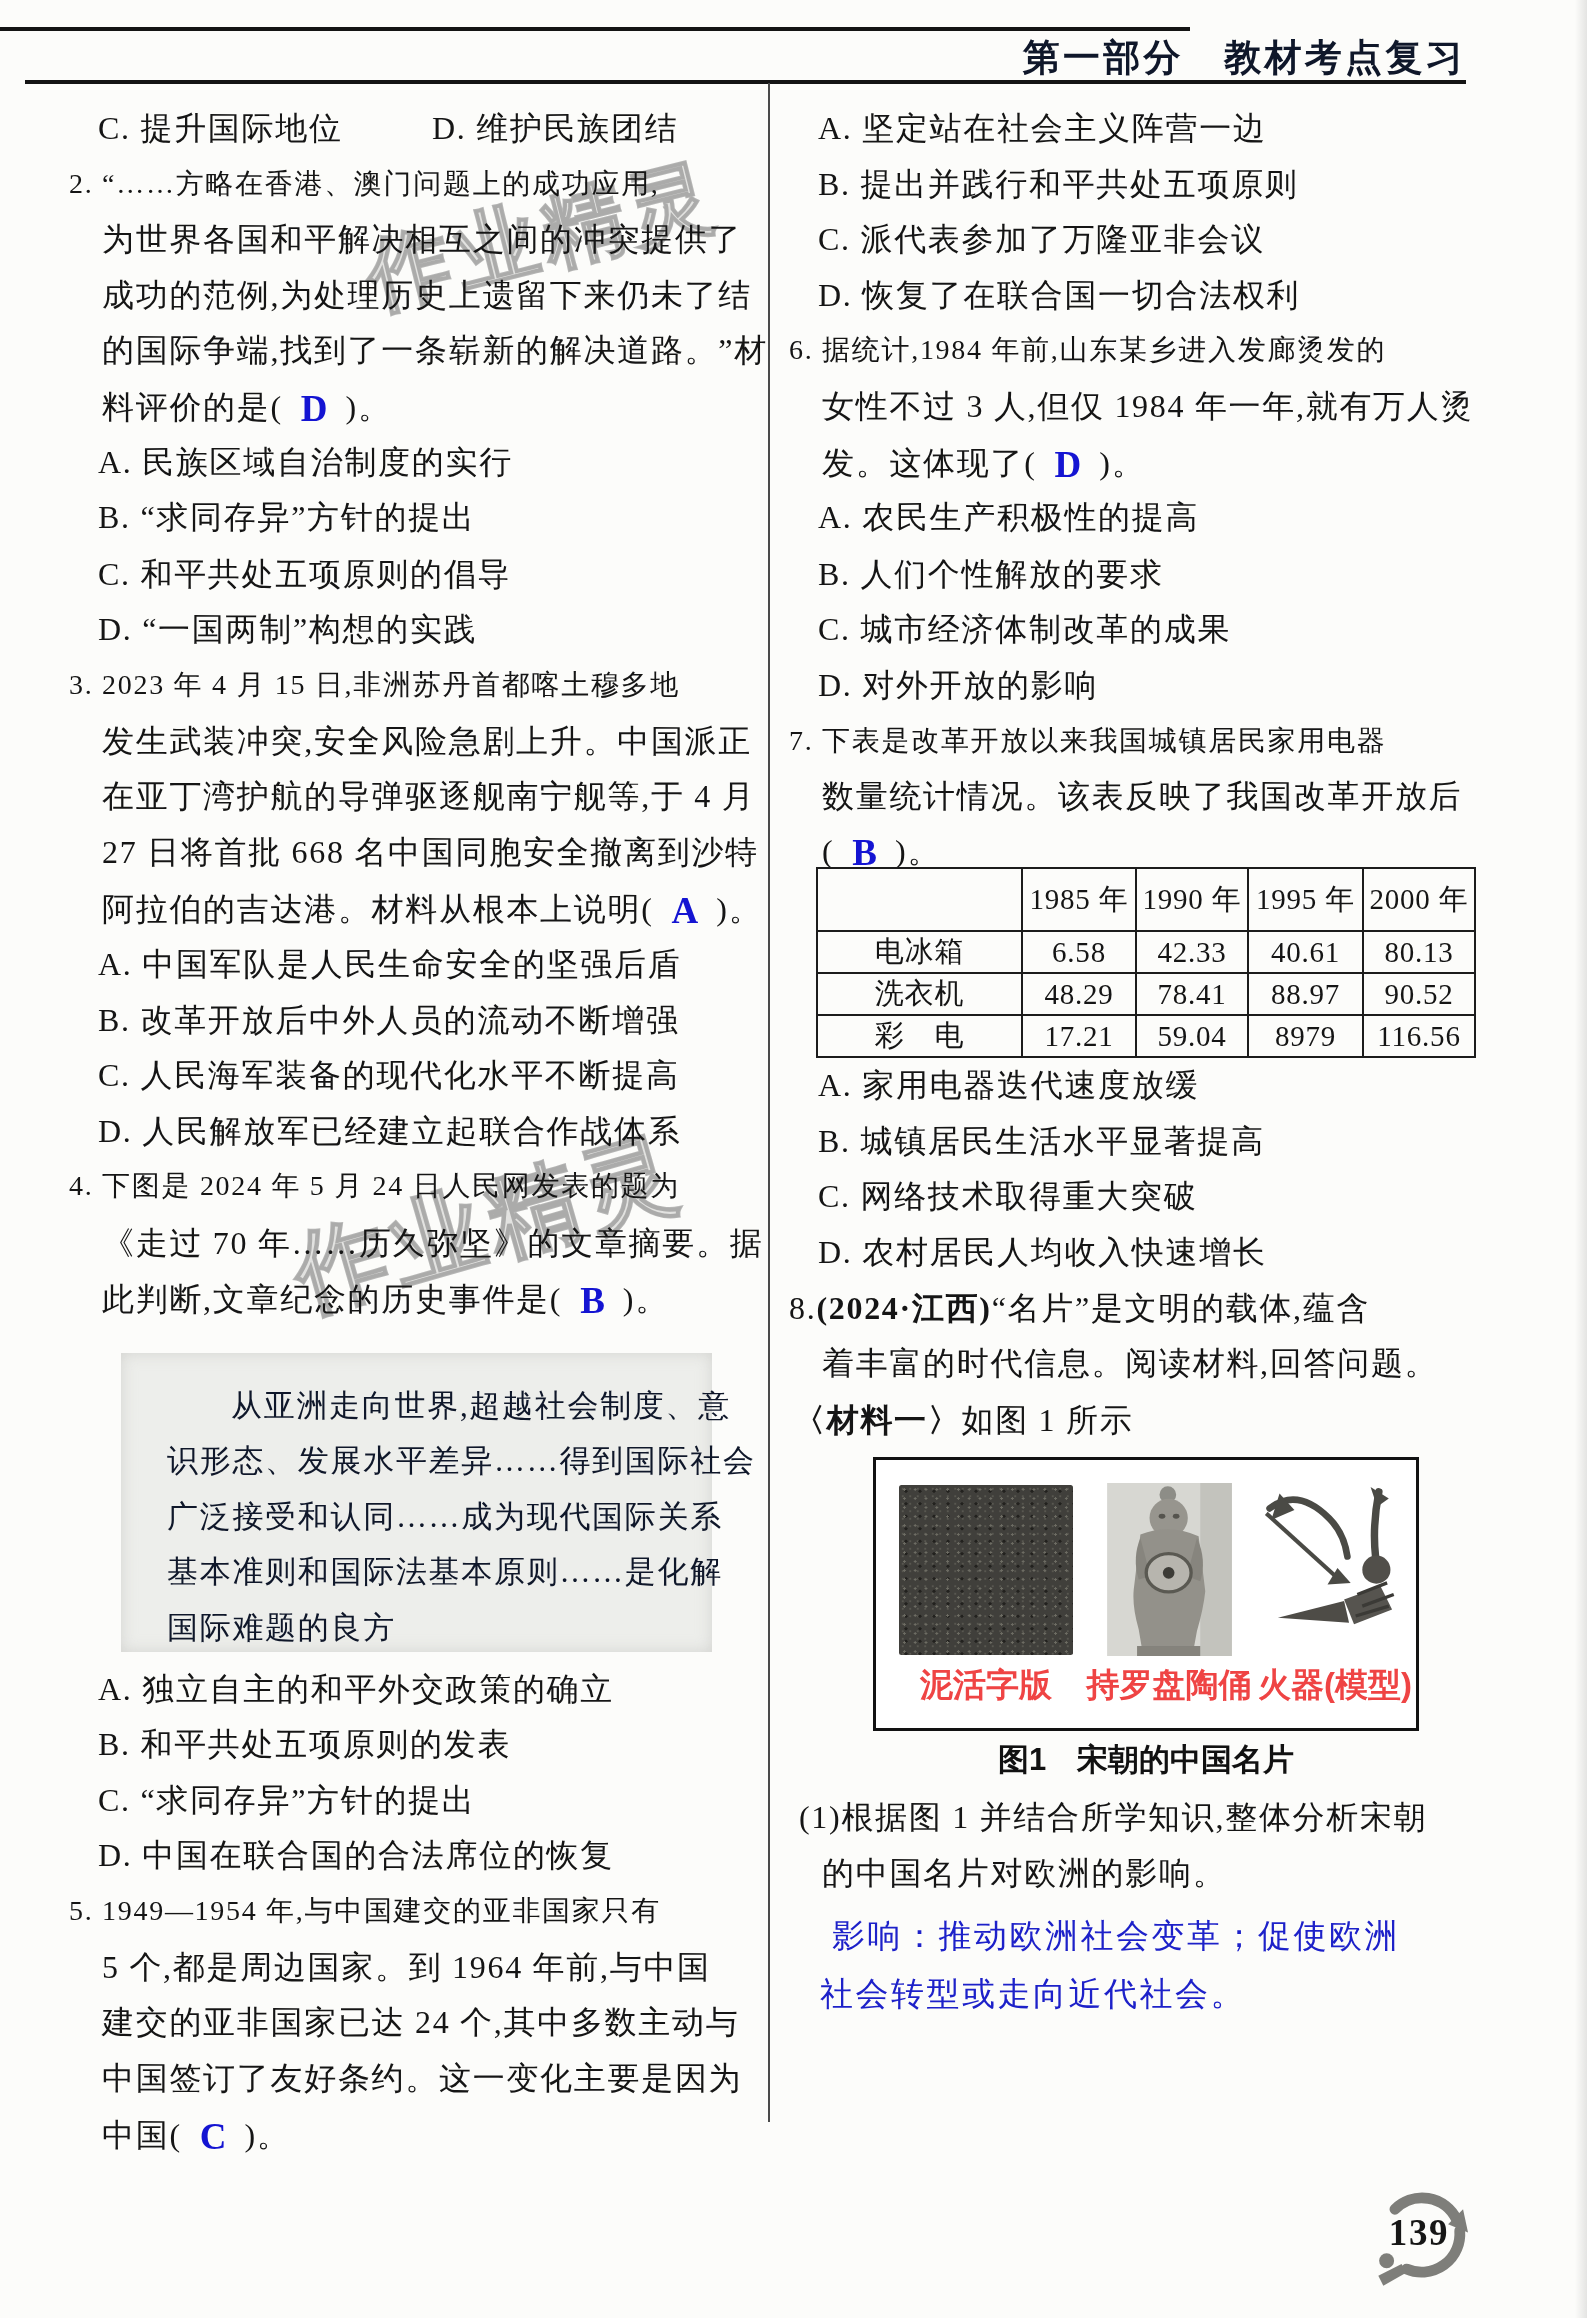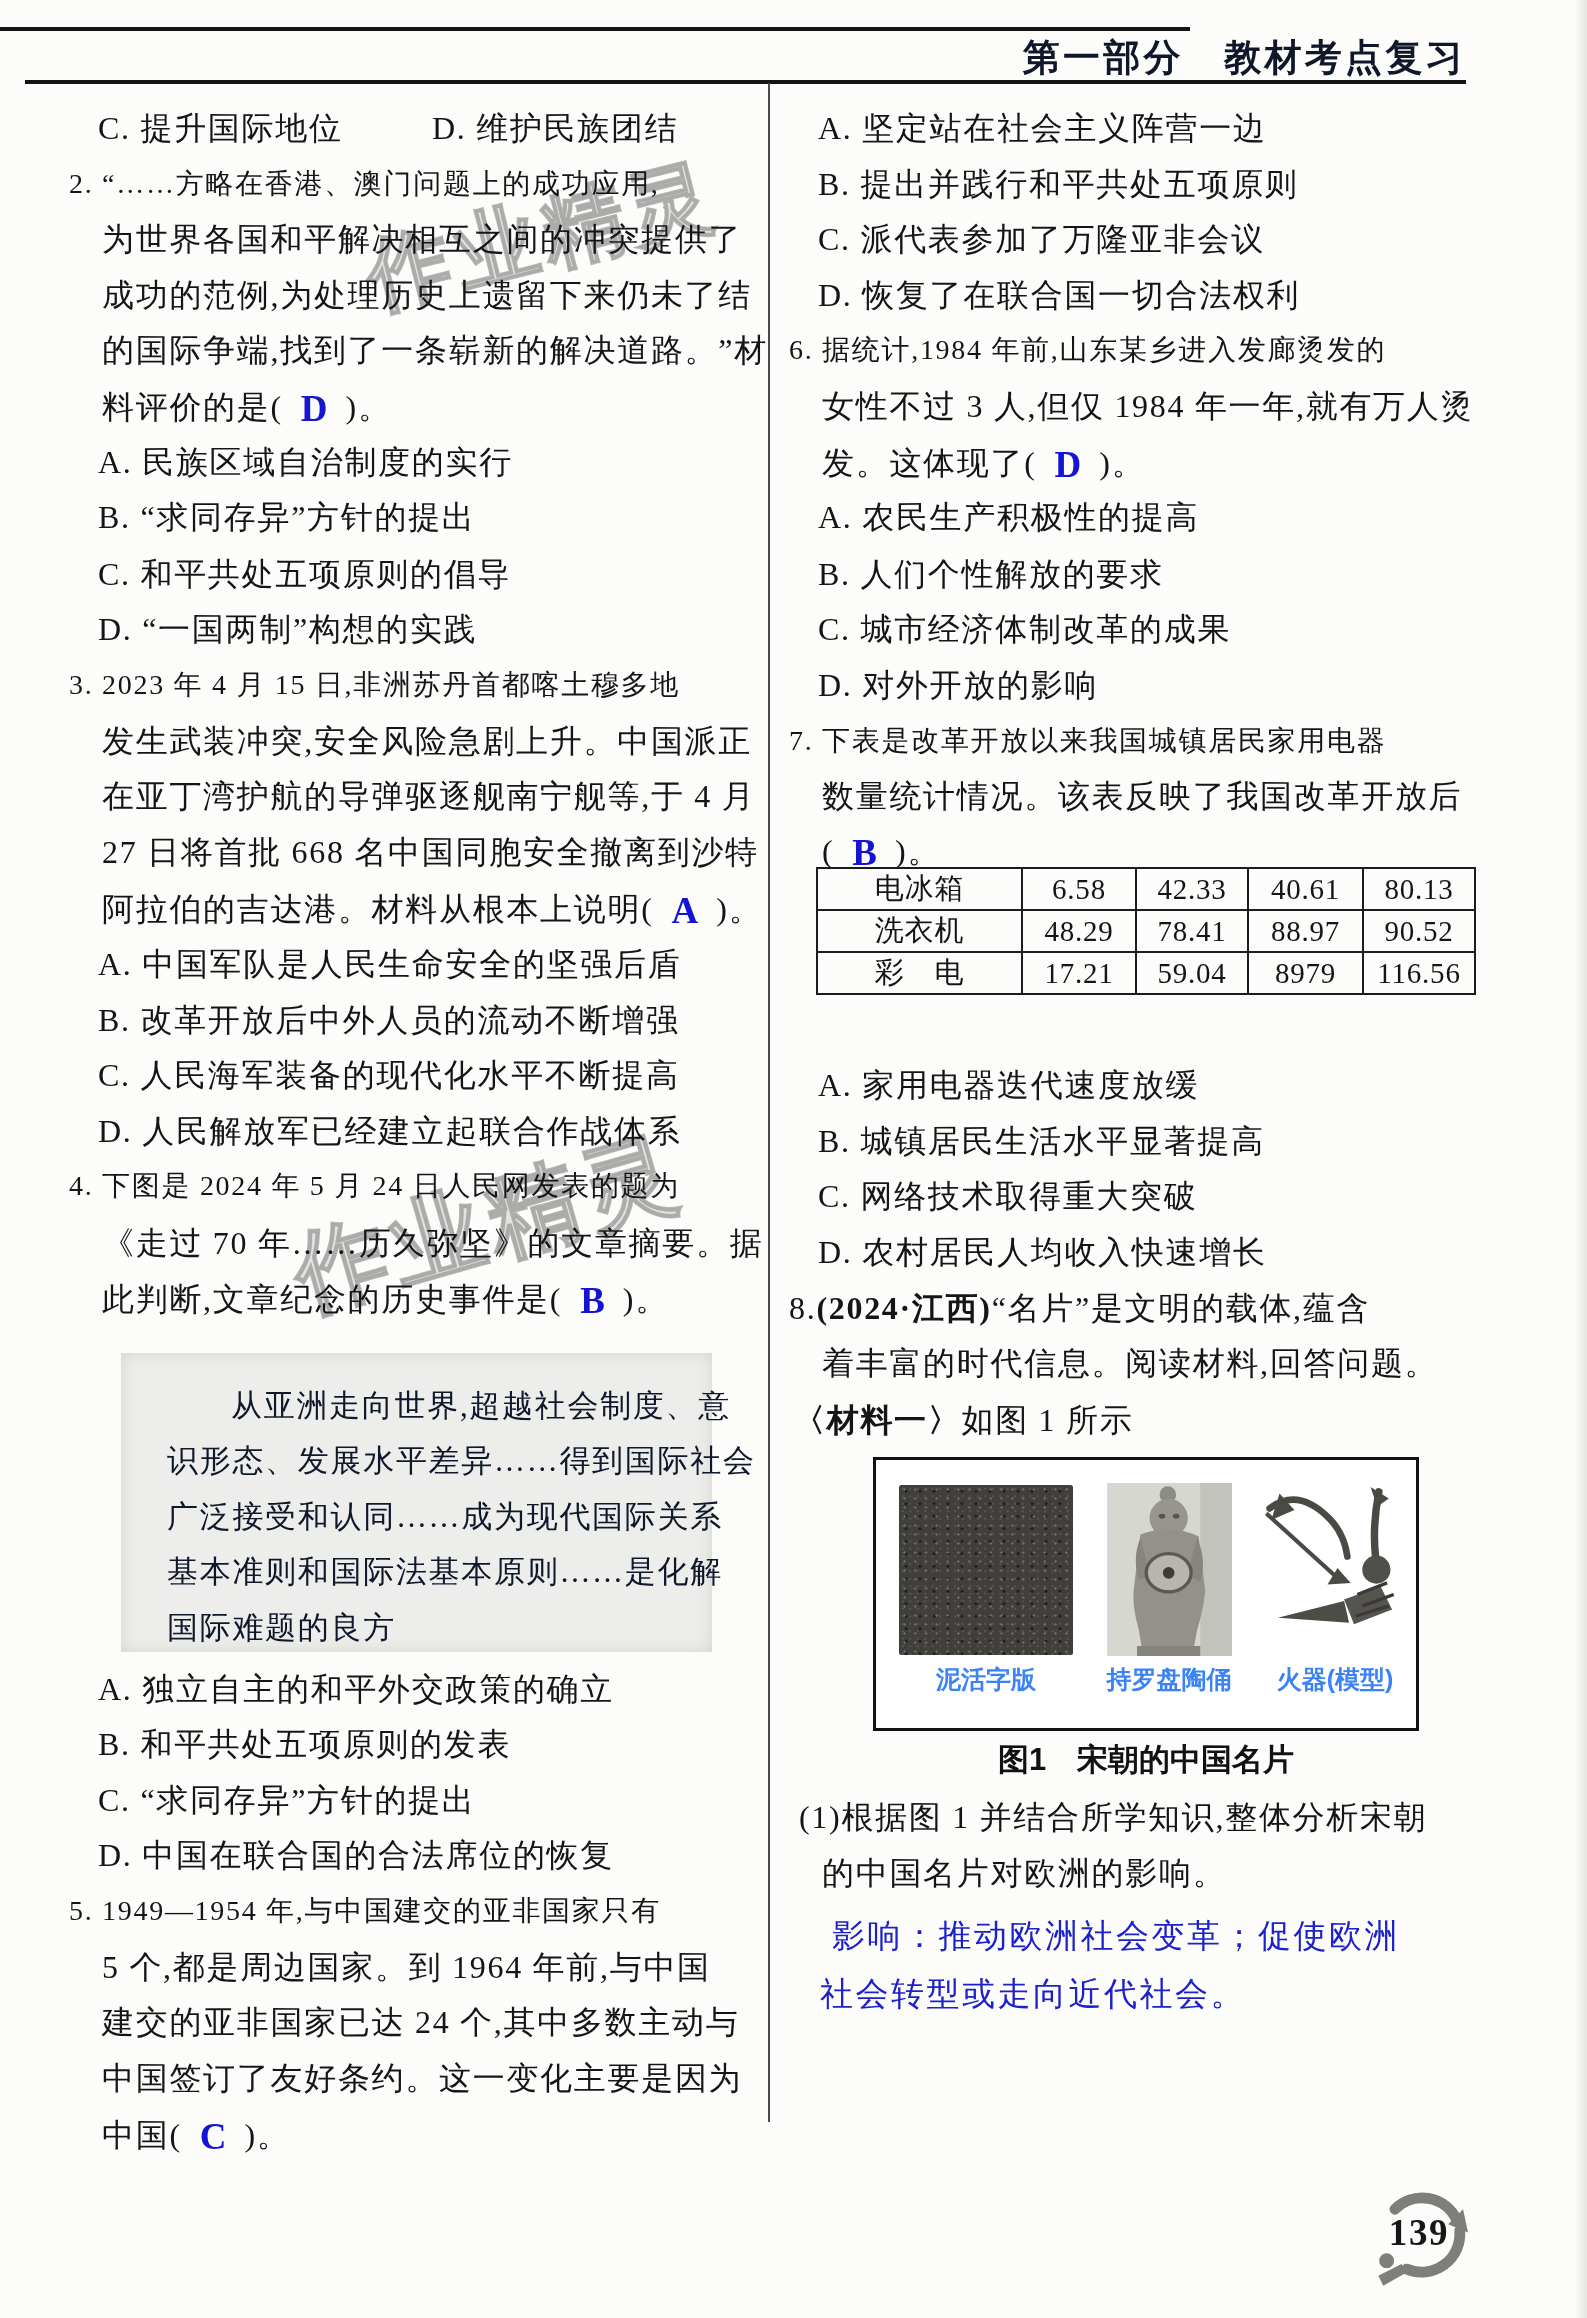--- a/index.html
+++ b/index.html
@@ -13,21 +13,21 @@
   .rule{position:absolute;background:#141414;}
   .header-title{position:absolute;top:33px;right:121px;font-family:"Liberation Sans","DejaVu Sans",sans-serif;
         font-weight:700;font-size:37px;letter-spacing:3.3px;color:#0f172a;white-space:nowrap;}
   .divider{position:absolute;left:768px;top:83px;width:1.7px;height:2039px;background:#4a4a4a;}
   .qbox{position:absolute;left:121px;top:1353px;width:591px;height:299px;background:#edeeeb;
         box-shadow:inset 0 0 15px rgba(190,190,185,.55);}
   .qbox .bl{position:absolute;white-space:nowrap;font-size:31px;letter-spacing:1.7px;color:#0f172a;}
   .figbox{position:absolute;left:873px;top:1457px;width:546px;height:274px;background:#fff;
         border:3.3px solid #121212;box-sizing:border-box;}
   .figlabel{position:absolute;font-family:"Liberation Sans","DejaVu Sans",sans-serif;font-weight:700;
-        font-size:25px;color:#3b82f6;white-space:nowrap;transform:translateX(-50%);}
+        font-size:33px;color:#ef4444;white-space:nowrap;transform:translateX(-50%);}
   .figcaption{position:absolute;left:873px;top:1739px;width:546px;text-align:center;
         font-family:"Liberation Sans","DejaVu Sans",sans-serif;font-weight:700;font-size:31px;color:#111;}
   .clay-plate{position:absolute;left:23px;top:25px;width:174px;height:170px;background-color:#403f3b;
         background-image:radial-gradient(#6d6c63 1.2px,transparent 1.4px),
                          radial-gradient(#22211e 1.7px,transparent 1.8px),
                          radial-gradient(#585750 1px,transparent 1.2px);
         background-size:10.8px 9px,14px 12.5px,7.5px 7.5px;border-radius:2.5px;}
   .datatable{position:absolute;left:816px;top:867px;border-collapse:collapse;table-layout:fixed;}
   .datatable td,.datatable th{border:2.5px solid #1c1c1c;text-align:center;vertical-align:middle;
         font-size:29px;font-weight:normal;letter-spacing:0.8px;padding:0;color:#151515;
@@ -122,20 +122,27 @@
 
   <table class="datatable">
     <colgroup>
         <col style="width:205px">
         <col style="width:114px">
         <col style="width:112px">
         <col style="width:115px">
         <col style="width:112px">
       </colgroup>
     <tbody>
+        <tr style="height:63px">
+      <th></th>
+      <th>1985 年</th>
+      <th>1990 年</th>
+      <th>1995 年</th>
+      <th>2000 年</th>
+    </tr>
     <tr style="height:40px">
       <td>电冰箱</td>
       <td>6.58</td>
       <td>42.33</td>
       <td>40.61</td>
       <td>80.13</td>
     </tr>
     <tr style="height:39px">
       <td>洗衣机</td>
       <td>48.29</td>

